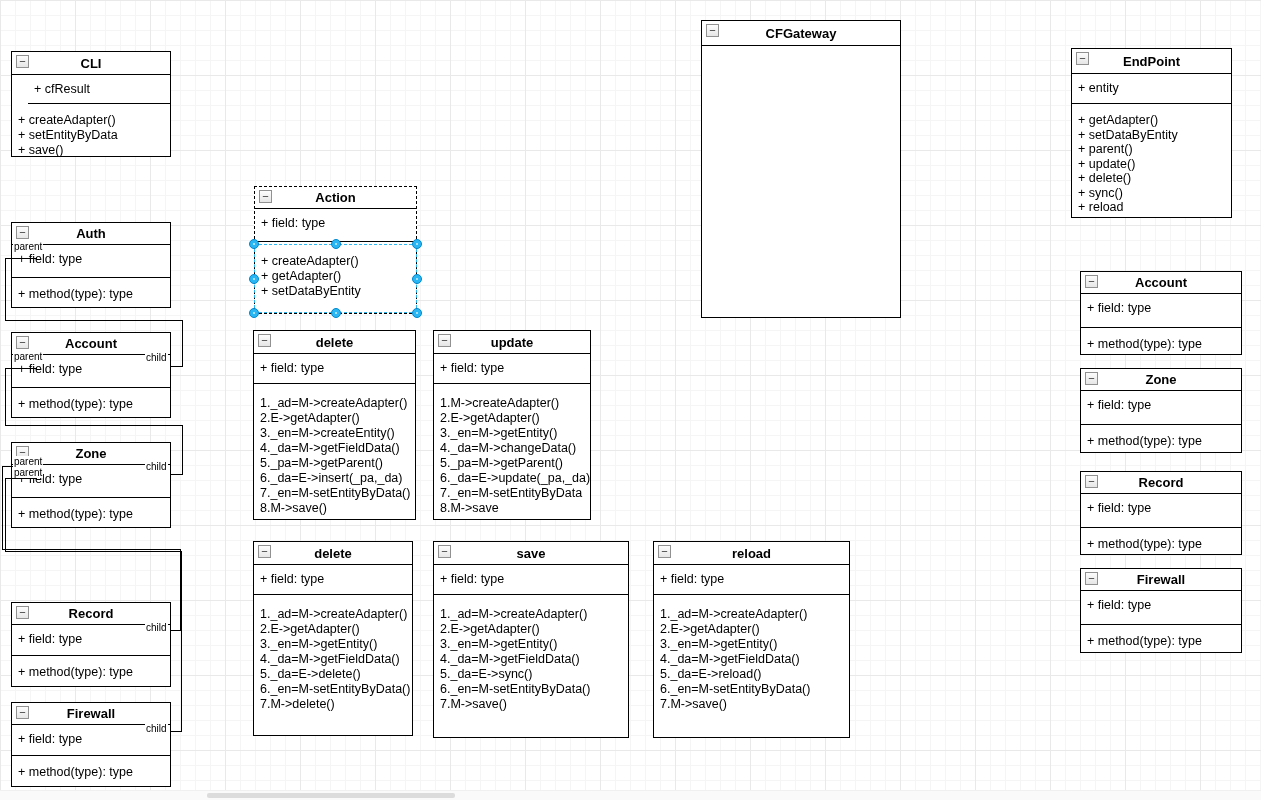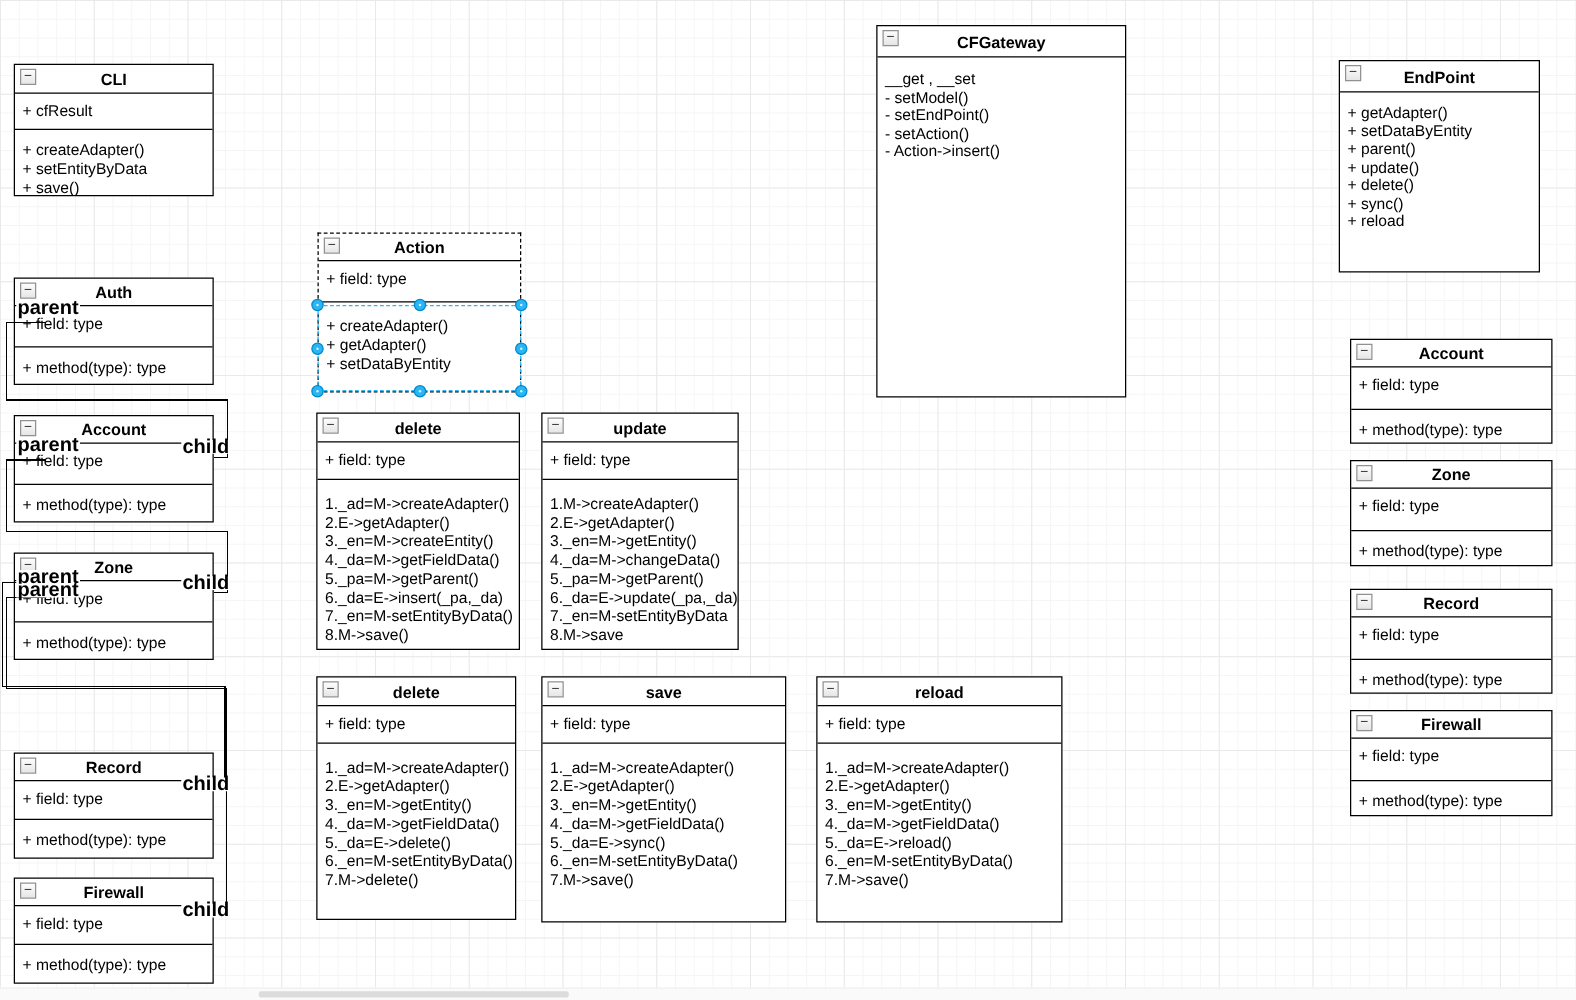--- a/index.html
+++ b/index.html
@@ -35,22 +35,22 @@
     position:absolute;left:4px;top:3px;width:13px;height:13px;
     border:1px solid #919191;background:linear-gradient(#fdfdfd,#e6e6e6);
     box-sizing:border-box;font-size:11px;font-weight:normal;line-height:10px;
     text-align:center;color:#333;cursor:pointer;
   }
   .box-fields{border-bottom:1px solid #000;box-sizing:border-box;flex:0 0 auto;overflow:hidden;}
   .box-methods{flex:1 1 auto;overflow:hidden;}
   .mrow{padding-left:6px;white-space:nowrap;}
 
   .edge-label{
-    position:absolute;font-size:16px;line-height:11px;color:#000;
-    background:#ffffff;padding:0 1px;white-space:nowrap;cursor:default;font-weight:bold;
+    position:absolute;font-size:10px;line-height:11px;color:#000;
+    background:#ffffff;padding:0 1px;white-space:nowrap;cursor:default;
   }
 
   .selection-outline{
     position:absolute;border:1px dashed #29b6f2;box-sizing:border-box;background:transparent;
   }
   .sel-handle{
     position:absolute;width:10px;height:10px;border-radius:50%;
     background:#29b6f2;border:1px solid #0088cf;box-sizing:border-box;cursor:move;
   }
   .sel-handle::after{
@@ -66,21 +66,21 @@
 </head>
 <body>
 
 <div id="canvas">
   <div id="boxes-layer">
       <div class="class-box" style="left: 11px; top: 51px; width: 160px; height: 106px;">
         <div class="box-title" style="height: 23px;">
           <span class="collapse-icon">−</span>
           <span class="title-text">CLI</span>
         </div>
-        <div class="box-fields" style="height: 29px; padding-top: 7px; line-height: 15px;">
+        <div class="box-fields" style="height: 29px; padding-top: 7px; line-height: 15px; margin-left: 16px;">
           <div class="mrow">+ cfResult</div>
         </div>
         <div class="box-methods" style="padding-top: 9px; line-height: 15px;">
           <div class="mrow">+ createAdapter()</div>
           <div class="mrow">+ setEntityByData</div>
           <div class="mrow">+ save()</div>
         </div>
       </div>
       <div class="class-box" style="left: 11px; top: 222px; width: 160px; height: 86px;">
         <div class="box-title" style="height: 22px;">
@@ -246,32 +246,28 @@
           <div class="mrow">5._da=E-&gt;reload()</div>
           <div class="mrow">6._en=M-setEntityByData()</div>
           <div class="mrow">7.M-&gt;save()</div>
         </div>
       </div>
       <div class="class-box" style="left: 701px; top: 20px; width: 200px; height: 298px;">
         <div class="box-title" style="height: 25px;">
           <span class="collapse-icon">−</span>
           <span class="title-text">CFGateway</span>
         </div>
-        <div class="box-methods" style="padding-top: 10px; line-height: 14.5px;">
-          <div class="mrow">__get , __set</div>
-          <div class="mrow">- setModel()</div>
-          <div class="mrow">- setEndPoint()</div>
-          <div class="mrow">- setAction()</div>
-          <div class="mrow">- Action-&gt;insert()</div>
-        </div>
       </div>
       <div class="class-box" style="left: 1071px; top: 48px; width: 161px; height: 170px;">
         <div class="box-title" style="height: 25px;">
           <span class="collapse-icon">−</span>
           <span class="title-text">EndPoint</span>
+        </div>
+        <div class="box-fields" style="height: 30px; padding-top: 7px; line-height: 14.5px;">
+          <div class="mrow">+ entity</div>
         </div>
         <div class="box-methods" style="padding-top: 9px; line-height: 14.5px;">
           <div class="mrow">+ getAdapter()</div>
           <div class="mrow">+ setDataByEntity</div>
           <div class="mrow">+ parent()</div>
           <div class="mrow">+ update()</div>
           <div class="mrow">+ delete()</div>
           <div class="mrow">+ sync()</div>
           <div class="mrow">+ reload</div>
         </div>

